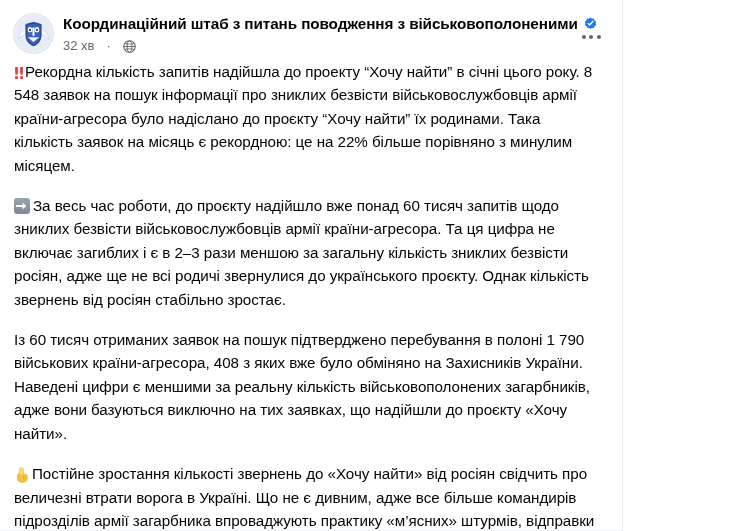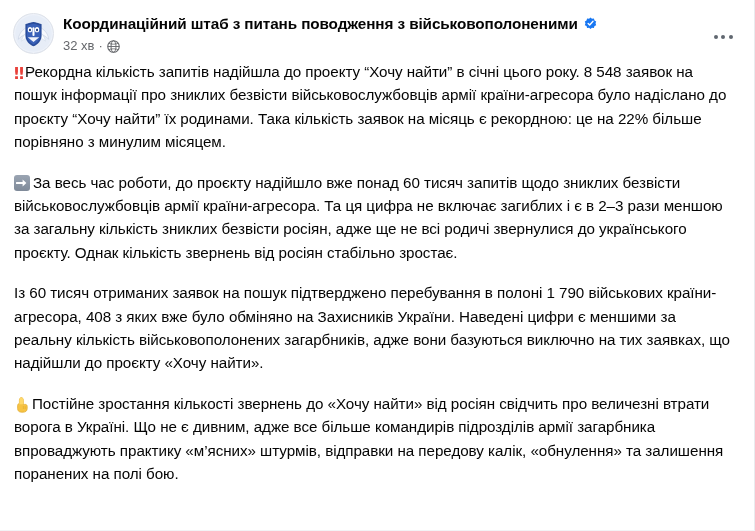--- a/index.html
+++ b/index.html
@@ -6,21 +6,21 @@
     margin: 0;
     padding: 0;
     background: #ffffff;
   }
   body {
     font-family: "Liberation Sans", "DejaVu Sans", sans-serif;
     -webkit-font-smoothing: antialiased;
   }
   .post-card {
     position: relative;
-    width: 755px;
+    width: 623px;
     height: 531px;
     box-sizing: border-box;
     background: #ffffff;
     border-right: 1px solid #e9ebee;
     border-bottom: 1px solid #f2f3f5;
     overflow: hidden;
   }
 
   
   .post-header {
@@ -71,20 +71,21 @@
   }
   .verified-badge svg { display:block; width:100%; height:100%; }
 
   .meta-row {
     display: flex;
     align-items: center;
     margin-top: 5px;
     font-size: 13px;
     color: #65676b;
     line-height: 1.2;
+    gap: 8px;
   }
   .meta-sep { margin: 0 4px; color:#65676b; }
   .globe-icon { width: 13px; height: 13px; display:inline-block; position: relative; top: 1px; }
   .globe-icon svg { display:block; width:100%; height:100%; }
 
   .more-button {
     position: absolute;
     top: 20px;
     right: 14px;
     width: 34px;

